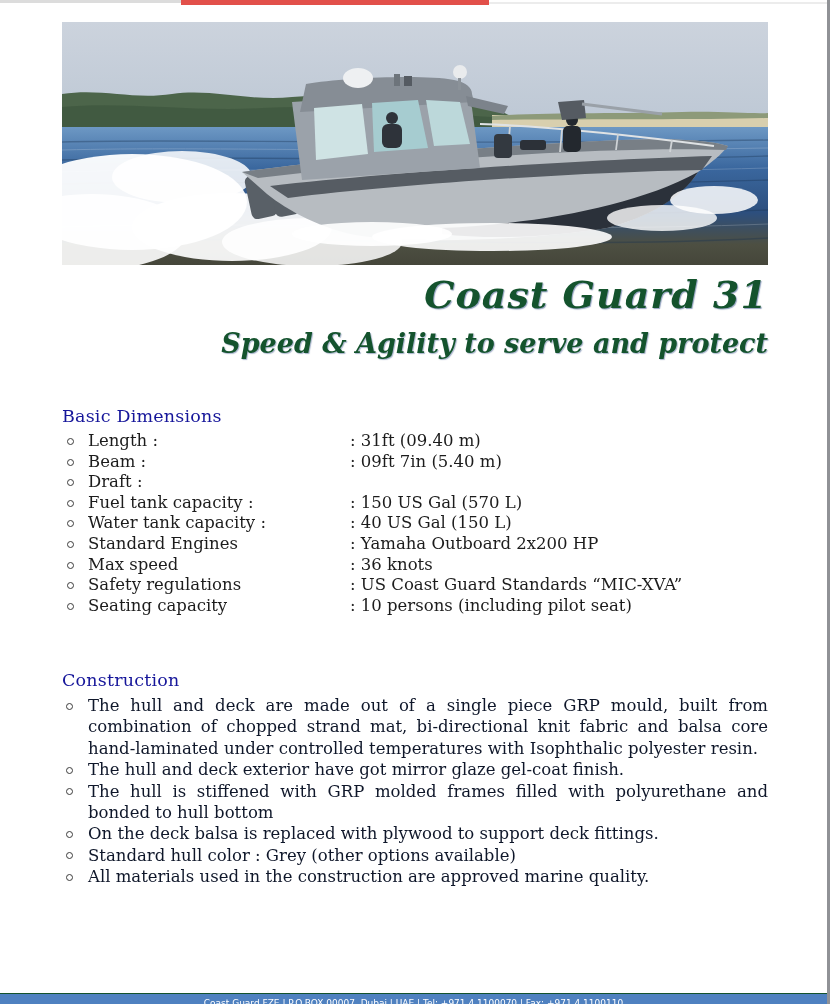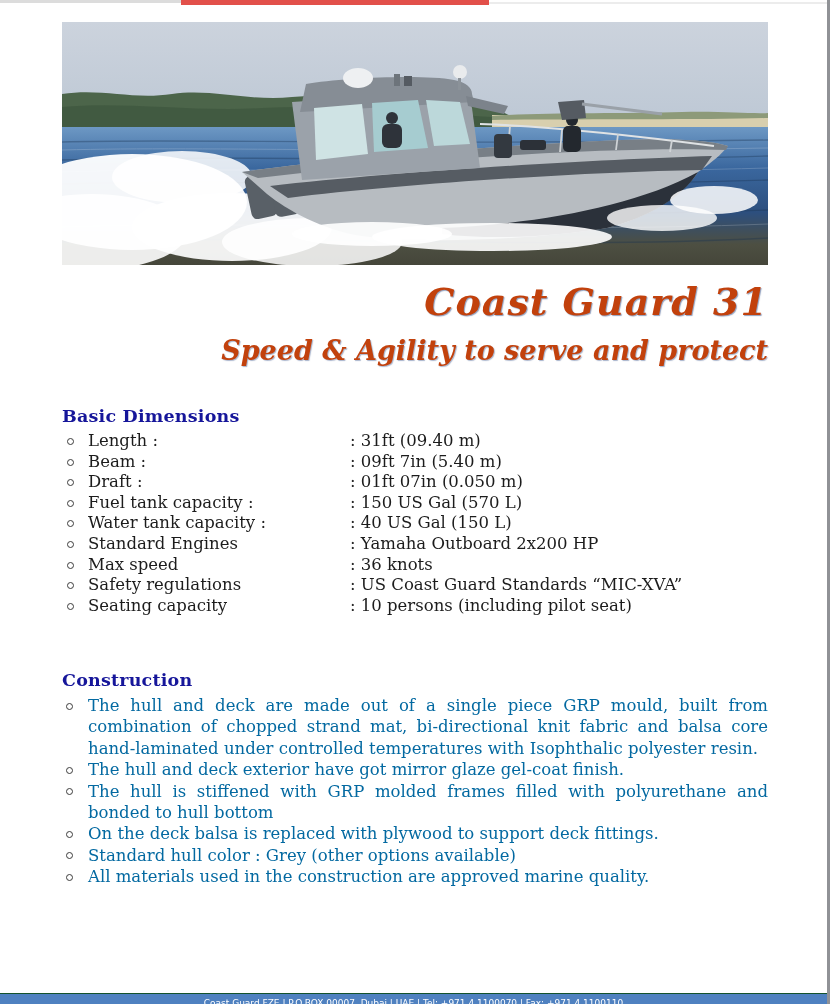--- a/index.html
+++ b/index.html
@@ -8,45 +8,45 @@
     background:#ffffff;font-family:"DejaVu Serif","Liberation Serif",serif;
   }
   
   .top-gray{position:absolute;left:0;top:0;width:181px;height:3px;background:#dcdcdc;}
   .top-red{position:absolute;left:181px;top:0;width:308px;height:5px;background:#e2504a;}
   .top-light{position:absolute;left:489px;top:2px;width:341px;height:2px;background:#ececec;}
   .right-edge{position:absolute;right:0;top:0;width:3px;height:1004px;background:#909296;}
 
   .photo{position:absolute;left:62px;top:22px;width:706px;height:243px;display:block;}
 
-  .titleblock{position:absolute;right:62px;top:281px;text-align:right;color:#c2410c;width:620px;}
+  .titleblock{position:absolute;right:62px;top:274px;text-align:right;color:#14532d;width:620px;}
   .title{
     font-size:38px;font-weight:bold;font-style:italic;line-height:42px;letter-spacing:1px;
     text-shadow:1px 1px 1px rgba(110,130,170,.75);
   }
   .subtitle{
     font-size:27px;font-weight:bold;font-style:italic;line-height:31px;margin-top:12px;
     text-shadow:1px 1px 1px rgba(110,130,170,.6);
   }
 
   .section{position:absolute;left:62px;width:706px;}
   .specs{top:406px;}
   .construction{top:670px;}
-  .sec-heading{font-size:17.5px;font-weight:bold;color:#16169a;margin:0 0 5px 0;letter-spacing:.2px;}
+  .sec-heading{font-size:17.5px;font-weight:normal;color:#16169a;margin:0 0 5px 0;letter-spacing:.2px;}
 
   .spec-row{display:flex;align-items:flex-start;font-size:16.5px;line-height:20.6px;color:#1c1c1c;}
   .bullet{
     flex:0 0 auto;width:5px;height:5px;border:1.6px solid #3c3c3c;border-radius:50%;
     margin:7px 0 0 5px;box-sizing:content-box;
   }
   .spec-label{flex:0 0 262px;margin-left:14px;}
   .spec-value{flex:1;}
 
   .c-item{
-    position:relative;padding-left:26px;font-size:16.5px;line-height:21.4px;color:#0369a1;
+    position:relative;padding-left:26px;font-size:16.5px;line-height:21.4px;color:#0f172a;
     text-align:justify;
   }
   .c-bullet{
     position:absolute;left:4px;top:7.5px;width:5px;height:5px;border:1.6px solid #3c3c3c;
     border-radius:50%;box-sizing:content-box;
   }
 
   .footer-bar{
     position:absolute;left:0;top:993px;width:827px;height:11px;background:#4f81c0;
     border-top:1px solid #14532d;text-align:center;overflow:hidden;
@@ -179,21 +179,20 @@
     <span class="spec-value">: 31ft (09.40 m)</span>
   </div>
   <div class="spec-row">
     <span class="bullet"></span>
     <span class="spec-label">Beam :</span>
     <span class="spec-value">: 09ft 7in (5.40 m)</span>
   </div>
   <div class="spec-row">
     <span class="bullet"></span>
     <span class="spec-label">Draft :</span>
-    <span class="spec-value">: 01ft 07in (0.050 m)</span>
   </div>
   <div class="spec-row">
     <span class="bullet"></span>
     <span class="spec-label">Fuel tank capacity :</span>
     <span class="spec-value">: 150 US Gal (570 L)</span>
   </div>
   <div class="spec-row">
     <span class="bullet"></span>
     <span class="spec-label">Water tank capacity :</span>
     <span class="spec-value">: 40 US Gal (150 L)</span>

